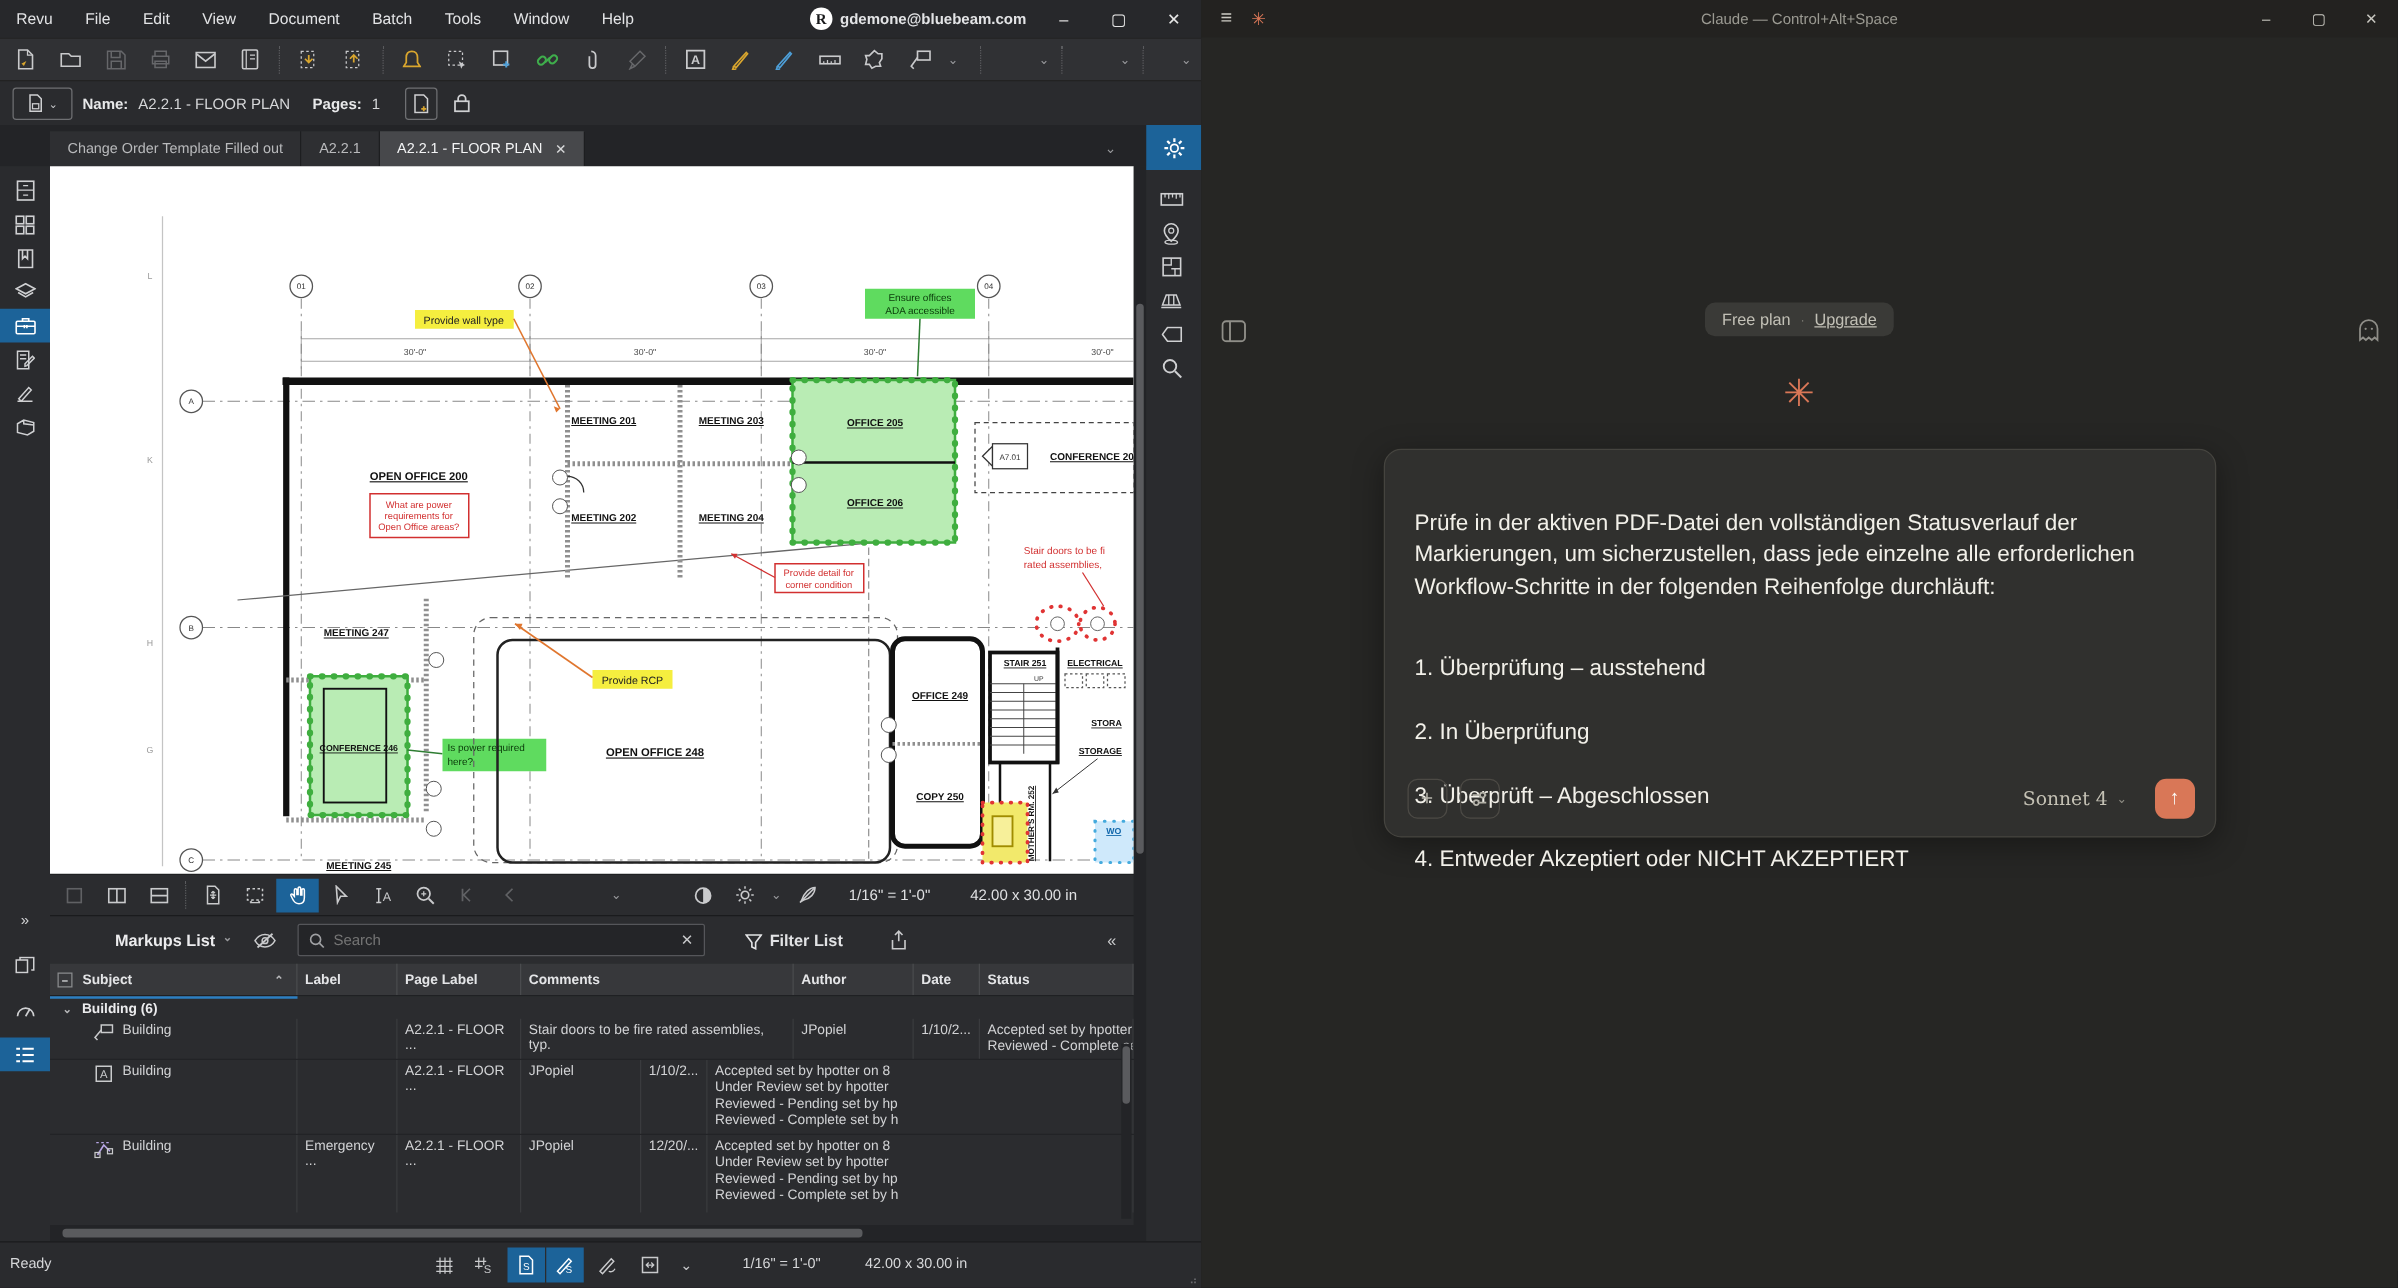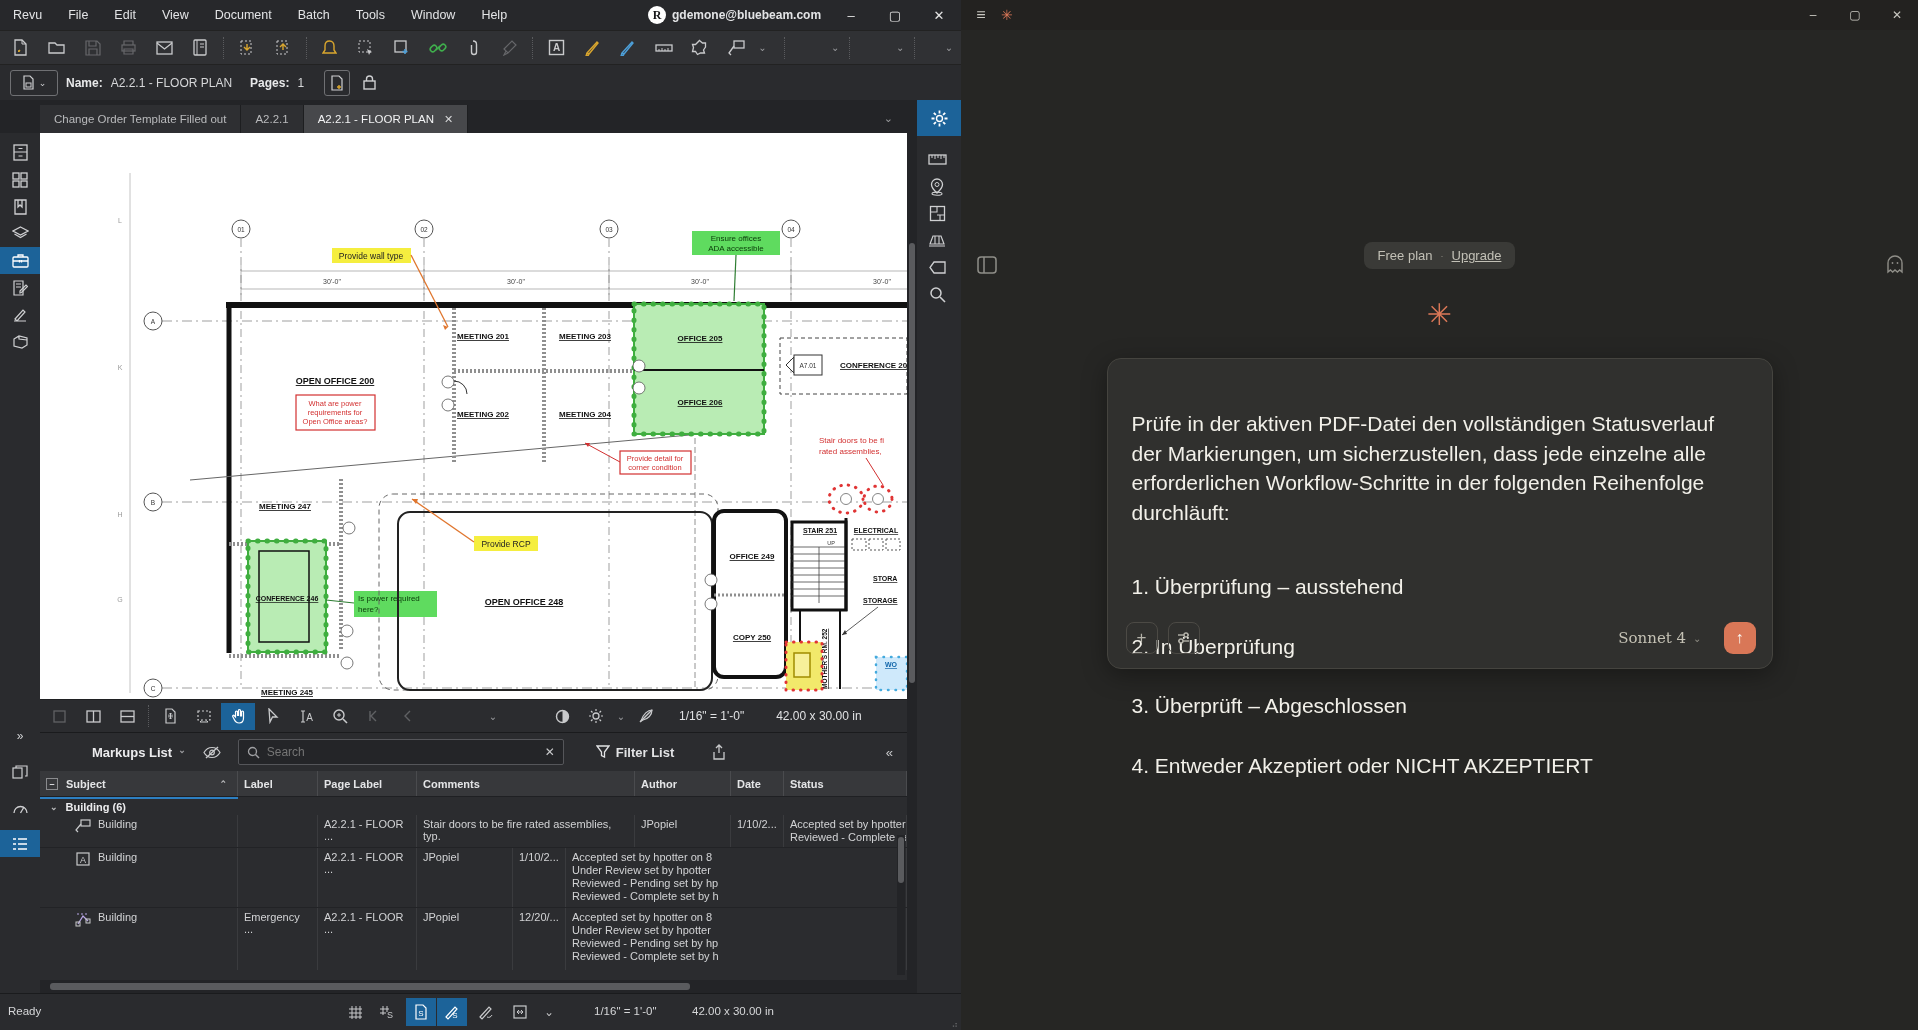--- a/index.html
+++ b/index.html
@@ -42,21 +42,21 @@
   .vbtn { width:34px; height:27px; display:flex; align-items:center; justify-content:center; color:#c9cacc;}
   .vbtn.on { background:#1c6399; color:#fff;}
   .vbtn.dis { color:#606164;}
   .vtext { color:#e0e1e3; margin:0 16px; white-space:nowrap; }
   
   .markups { height:261px; background:#2b2c2f; border-top:1px solid #1a1b1d; display:flex; flex-direction:column; flex:0 0 auto; position:relative;}
   .mkhead { height:38px; display:flex; align-items:center; padding-left:52px; gap:10px; position:relative;}
   .mktitle { font-size:13px; font-weight:bold; color:#ececee; display:flex; gap:6px; }
   .searchbox { width:326px; height:26px; background:#242528; border:1px solid #55565a; border-radius:2px; display:flex; align-items:center; padding:0 8px; gap:7px; color:#9fa0a3; font-size:12px;}
   .searchbox input { background:transparent; border:0; outline:0; color:#d6d7d9; font-size:12px; flex:1; font-family:"Liberation Sans",sans-serif;}
-  .mkhbtn { display:flex; align-items:flex-start; gap:6px; color:#e2e3e5; font-size:13px; font-weight:bold;}
+  .mkhbtn { display:flex; align-items:flex-end; gap:6px; color:#e2e3e5; font-size:13px; font-weight:bold;}
   .collapse { position:absolute; right:14px; color:#c9cacc; font-size:13px;}
   .mtable { flex:1; display:flex; flex-direction:column; font-size:11px; min-height:0;}
   .mhr { display:flex; background:#37383b; border-bottom:1px solid #1f2023; height:26px; align-items:center; color:#e4e5e7; font-weight:bold;}
   .mc { padding:0 6px; border-right:1px solid #4a4b4e; height:100%; display:flex; align-items:center; overflow:hidden; white-space:nowrap;}
   .c-subj { width:198px; position:relative;}
   .c-lab { width:80px;}
   .c-page { width:99px;}
   .c-com { width:218px;}
   .c-auth { width:96px;}
   .c-date { width:53px;}
@@ -77,21 +77,21 @@
   .ctitle .ttl { position:absolute; left:0; right:0; text-align:center; font-size:12px; color:#9b9a92;}
   .cwinctl { position:absolute; right:0; top:0; height:30px; display:flex;}
   .cwinctl div { width:42px; display:flex; align-items:center; justify-content:center; color:#c9c8c1; font-size:12px;}
   .cbody { position:relative; height:1000px;}
   .pillwrap { display:flex; justify-content:center; margin-top:212px;}
   .planpill { background:#3a3a37; border-radius:8px; padding:6px 14px; font-size:13px; color:#c2c0b6; display:flex; gap:8px; align-items:center;}
   .planpill a { color:#c2c0b6; text-decoration:underline;}
   .greet { display:flex; justify-content:center; align-items:center; gap:12px; margin-top:28px; font-family:"DejaVu Serif","Liberation Serif",serif; font-size:37px; color:#faf8f1; letter-spacing:.5px;}
   .greet .spark { color:#d97757; font-size:30px;}
   .inputcard { width:666px; margin:26px auto 0; background:#30302e; border:1px solid #45443f; border-radius:14px; padding:20px 24px 14px; box-shadow:0 6px 24px rgba(0,0,0,.35); position:relative; height:311px;}
-  .msg { font-size:21px; line-height:1.42; color:#f2f0e9; white-space:pre-line;}
+  .msg { font-size:18px; line-height:1.42; color:#f2f0e9; white-space:pre-line;}
   .msg p { margin-bottom:14px;}
   .cardctl { position:absolute; left:18px; right:16px; bottom:14px; display:flex; align-items:center; gap:10px;}
   .cbtn { width:32px; height:32px; border:1px solid #4c4a45; border-radius:8px; display:flex; align-items:center; justify-content:center; color:#b5b3aa; font-size:17px;}
   .model { margin-left:auto; display:flex; align-items:center; gap:7px; font-family:"DejaVu Serif","Liberation Serif",serif; font-size:15px; color:#c4c1b4;}
   .model .chv { font-size:10px; color:#8f8d84; font-family:"Liberation Sans",sans-serif;}
   .send { width:32px; height:32px; background:#d97757; border-radius:9px; display:flex; align-items:center; justify-content:center; color:#faf9f5; font-size:16px; margin-left:12px;}
   .cornerico { position:absolute; color:#8f8e88;}
   svg { display:block; }
   svg text { font-family:"Liberation Sans",sans-serif; }
 </style>
@@ -935,20 +935,21 @@
     <span style="position:absolute;left:692px;top:11px;">42.00 x 30.00 in</span>
     <span style="position:absolute;left:848px;top:11px;margin-top:28px;">(4.00, 6.57)</span>
     <div style="position:absolute;right:3px;bottom:3px;color:#6a6b6e;font-size:9px;">⣠</div>
   </div>
 </div>
 
 <div class="win" id="claude">
   <div class="ctitle">
     <div style="width:40px;display:flex;justify-content:center;color:#c9c8c1;">≡</div>
     <div style="color:#d97757;font-size:14px;">✳</div>
+    <div class="ttl">Claude — Control+Alt+Space</div>
     <div class="cwinctl">
       <div>–</div>
       <div>▢</div>
       <div>✕</div>
     </div>
   </div>
   <div class="cbody">
     <div class="cornerico" style="left:16px;top:14px;">
       <svg width="20" height="18" viewBox="0 0 20 18">
           <rect x="1" y="1" width="18" height="16" rx="3" fill="none" stroke="currentColor" stroke-width="1.5"></rect>

